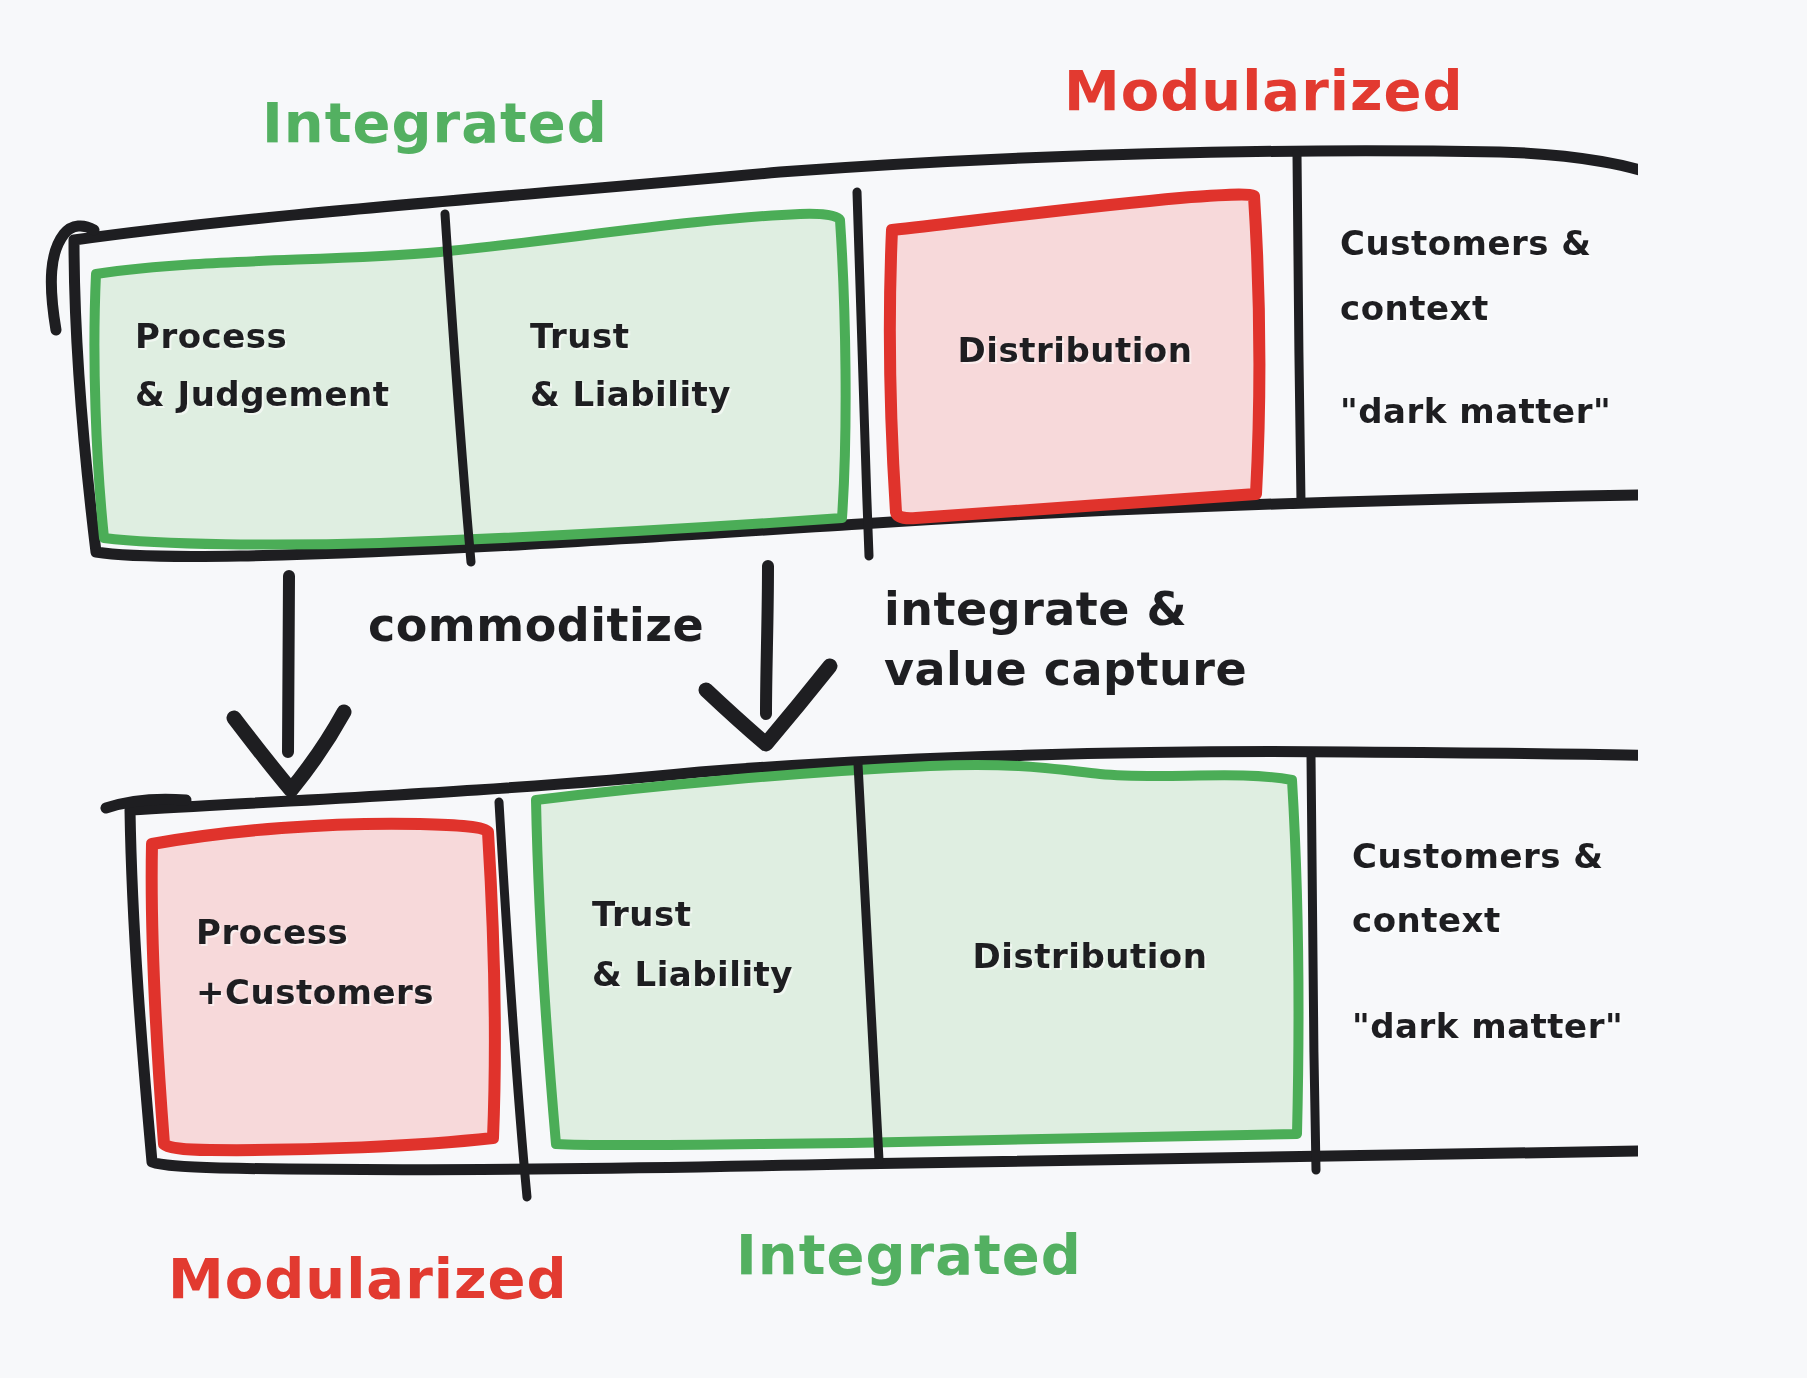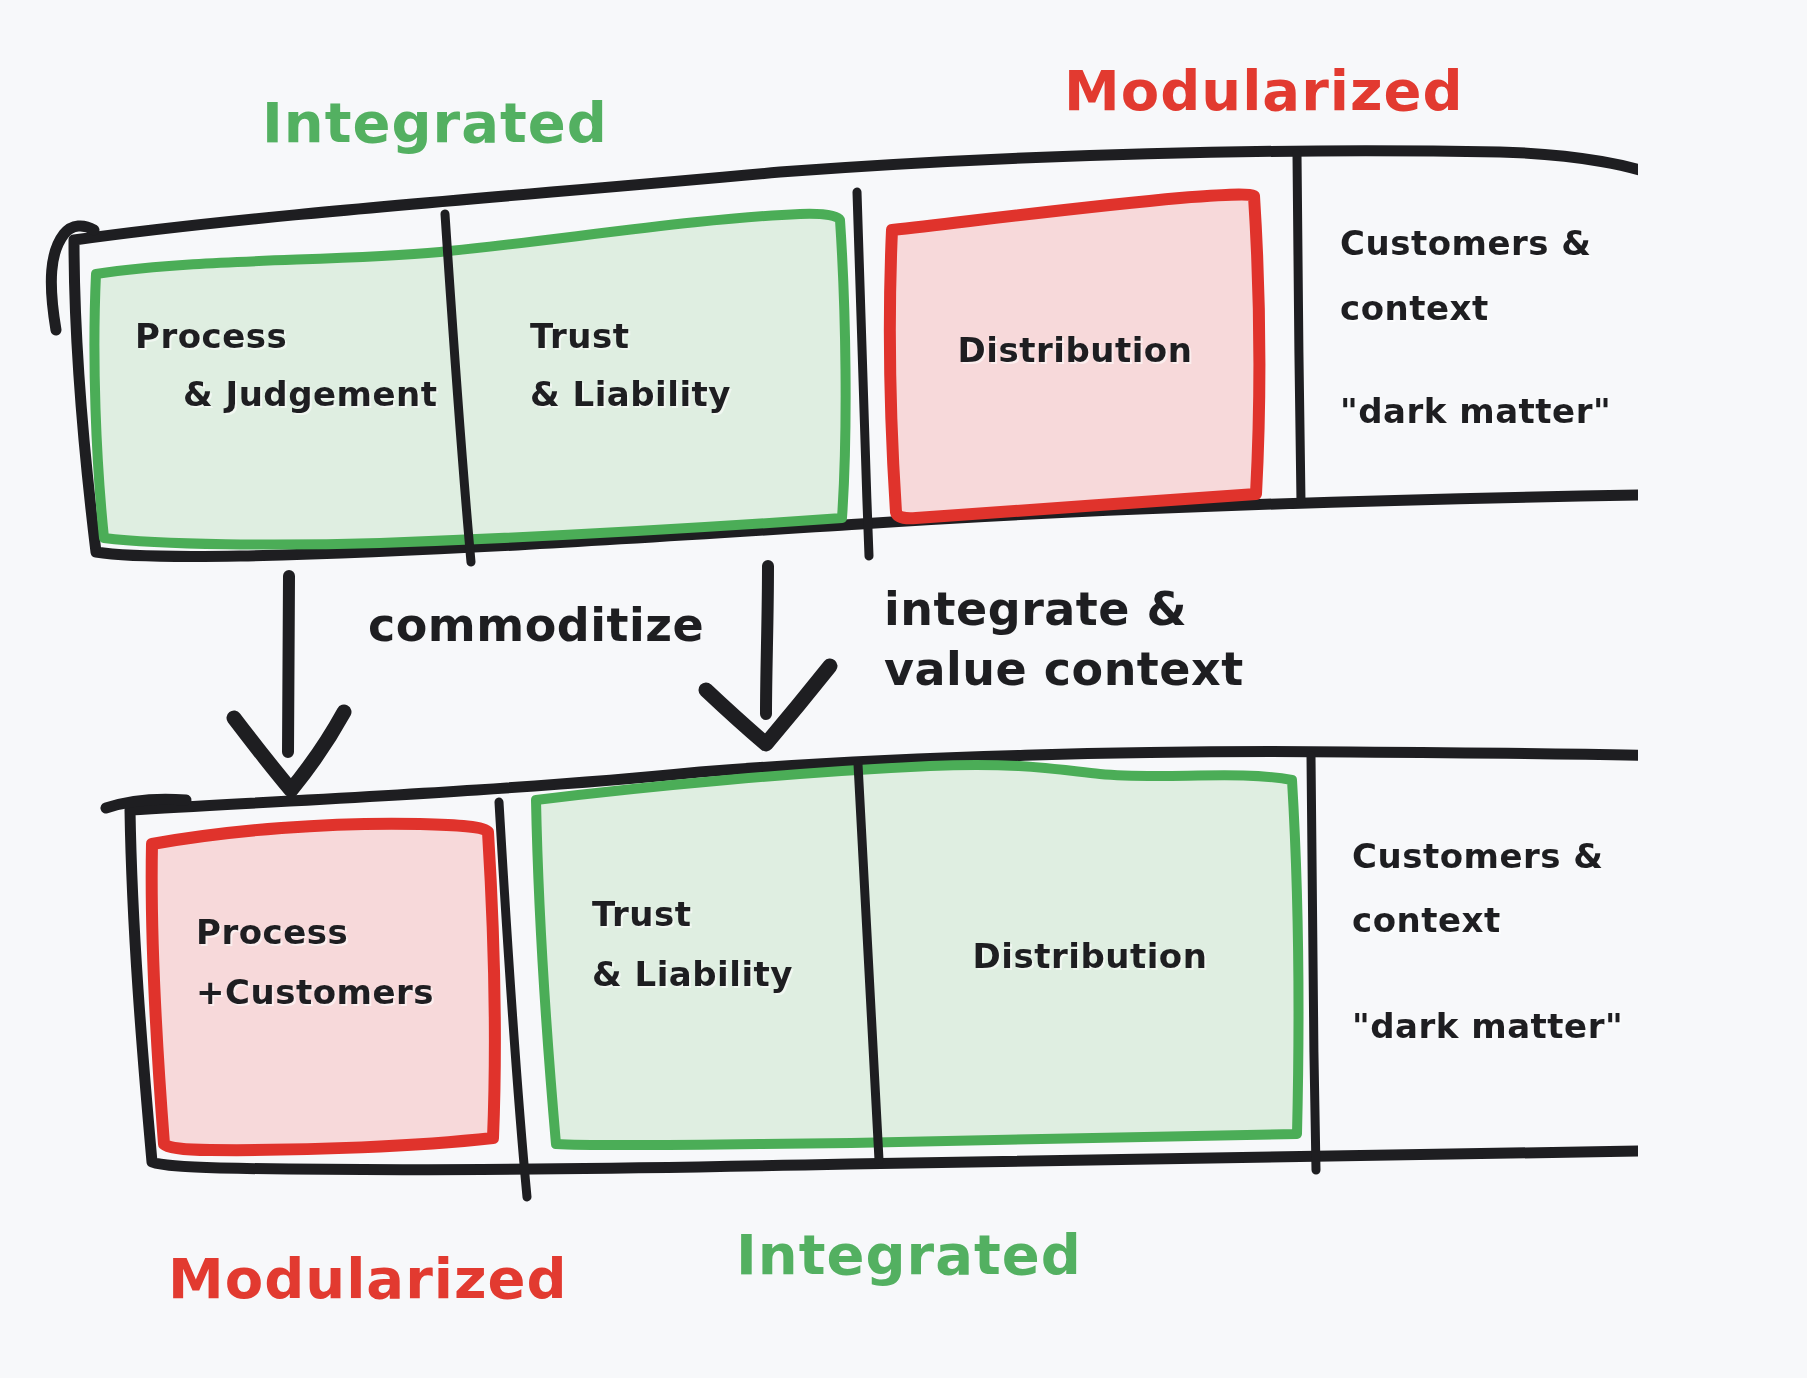--- a/index.html
+++ b/index.html
@@ -67,31 +67,31 @@
          C 1298 880, 1300 1010, 1297 1134 C 1150 1138, 950 1142, 760 1144 C 680 1145, 590 1146, 556 1144
          C 546 1030, 538 900, 536 800 Z"></path>
     <path class="ink-stroke" stroke-width="9" d="M 858 764 C 864 880, 871 1020, 879 1160"></path>
     <path class="ink-stroke" stroke-width="9" d="M 1311 756 C 1312 880, 1313 1030, 1316 1170"></path>
   </svg>
 
   <div class="label corner-label green-text" style="left:262px; top:92px;">Integrated</div>
   <div class="label corner-label red-text" style="left:1064px; top:60px;">Modularized</div>
 
   <div class="label cell-label" style="left:135px; top:318px;">Process</div>
-  <div class="label cell-label" style="left:135px; top:376px;margin-left:48px;">&amp; Judgement</div>
+  <div class="label cell-label" style="left:135px; top:376px;">&amp; Judgement</div>
   <div class="label cell-label" style="left:530px; top:318px;">Trust</div>
   <div class="label cell-label" style="left:530px; top:376px;">&amp; Liability</div>
   <div class="label cell-label centered" style="left:890px; top:332px; width:370px;">Distribution</div>
   <div class="label cell-label" style="left:1340px; top:225px;">Customers &amp;</div>
   <div class="label cell-label" style="left:1340px; top:290px;">context</div>
   <div class="label cell-label" style="left:1340px; top:393px;">"dark matter"</div>
 
   <div class="label arrow-label" style="left:368px; top:600px;">commoditize</div>
   <div class="label arrow-label" style="left:884px; top:584px;">integrate &amp;</div>
-  <div class="label arrow-label" style="left:884px; top:644px;">value context</div>
+  <div class="label arrow-label" style="left:884px; top:644px;">value capture</div>
 
   <div class="label cell-label" style="left:196px; top:914px;">Process</div>
   <div class="label cell-label" style="left:196px; top:974px;">+Customers</div>
   <div class="label cell-label" style="left:592px; top:896px;">Trust</div>
   <div class="label cell-label" style="left:592px; top:956px;">&amp; Liability</div>
   <div class="label cell-label centered" style="left:905px; top:938px; width:370px;">Distribution</div>
   <div class="label cell-label" style="left:1352px; top:838px;">Customers &amp;</div>
   <div class="label cell-label" style="left:1352px; top:902px;">context</div>
   <div class="label cell-label" style="left:1352px; top:1008px;">"dark matter"</div>
 

